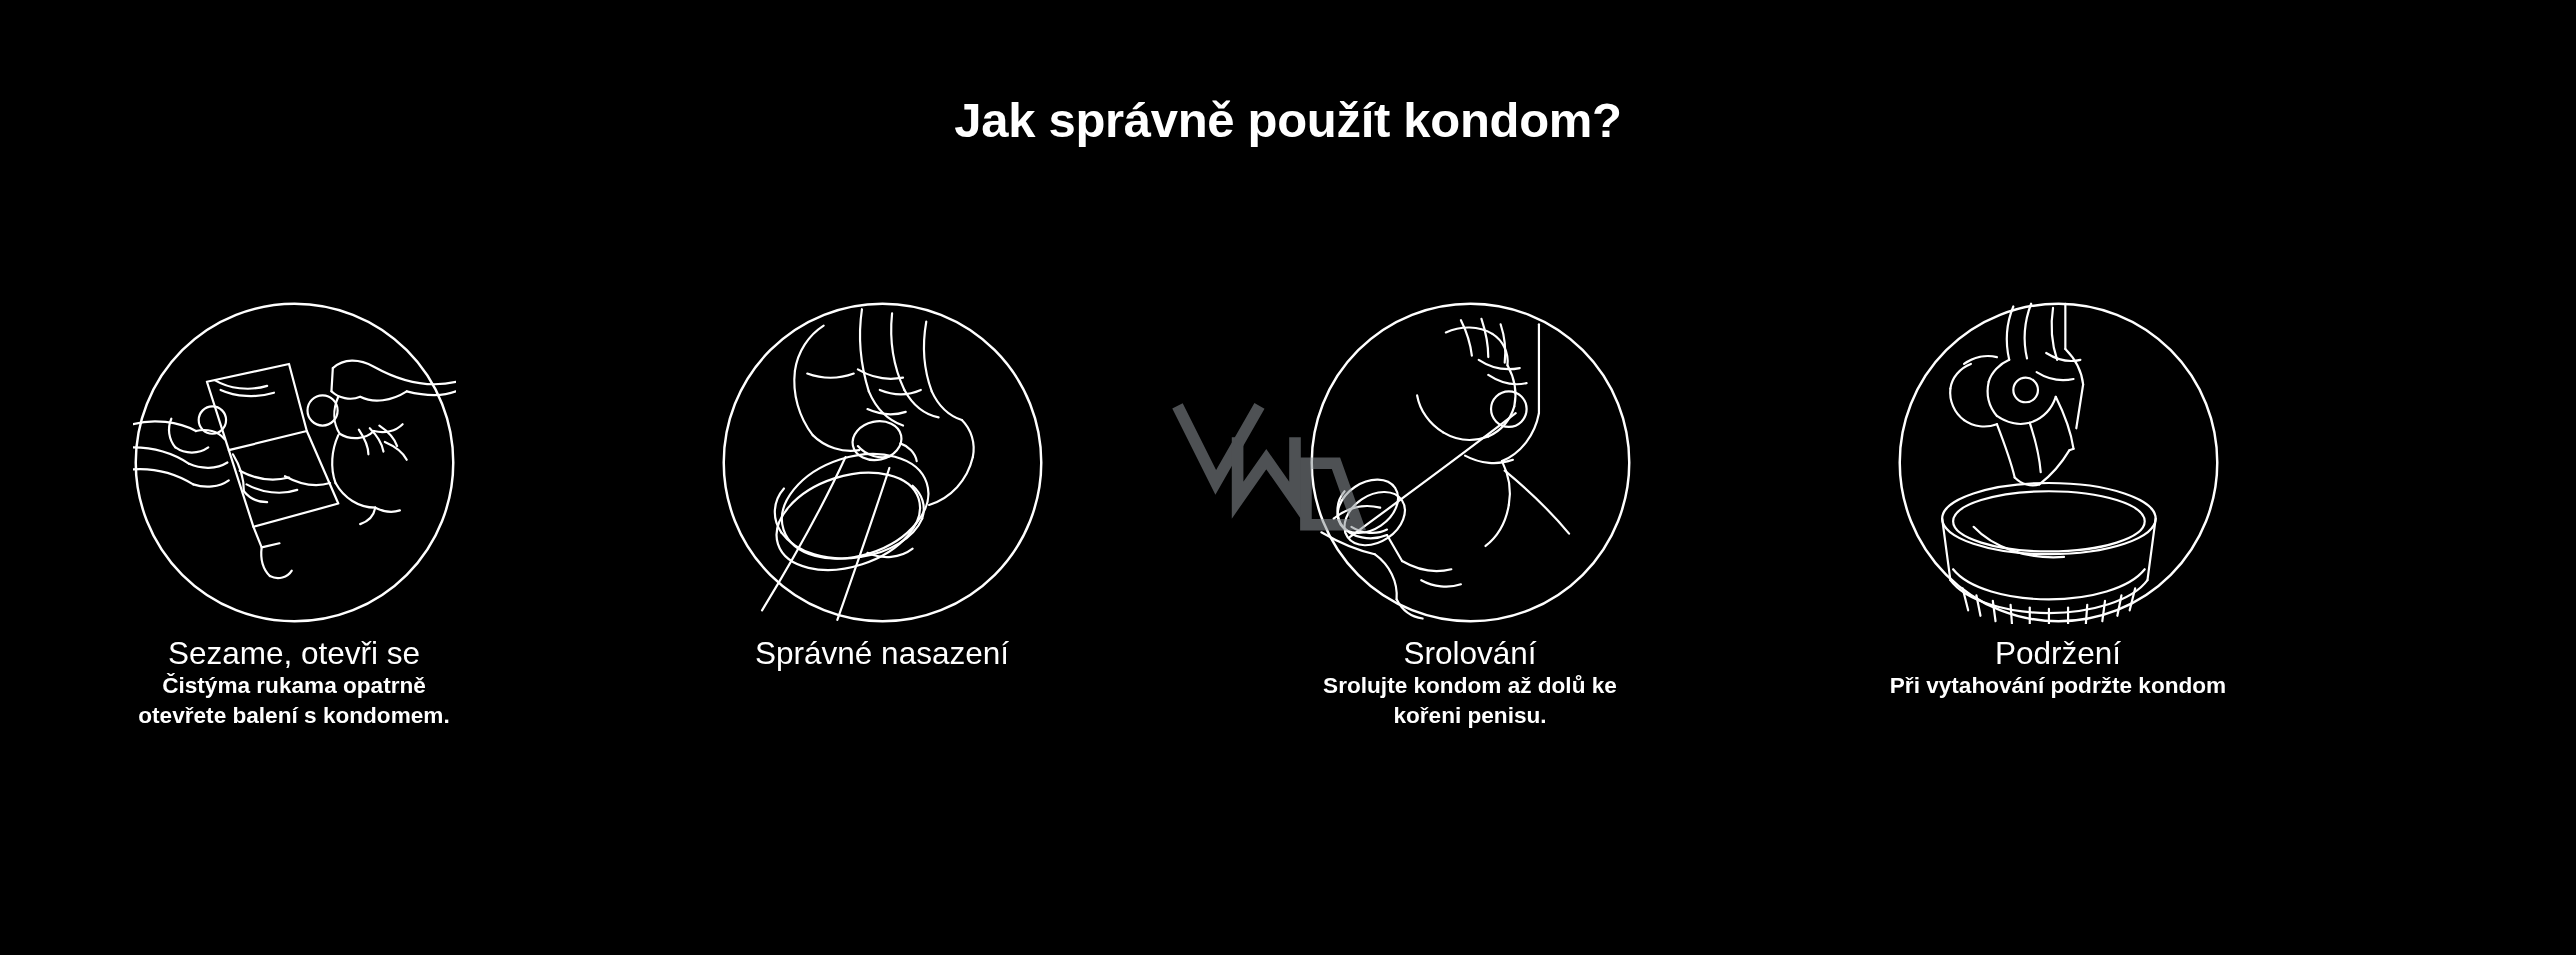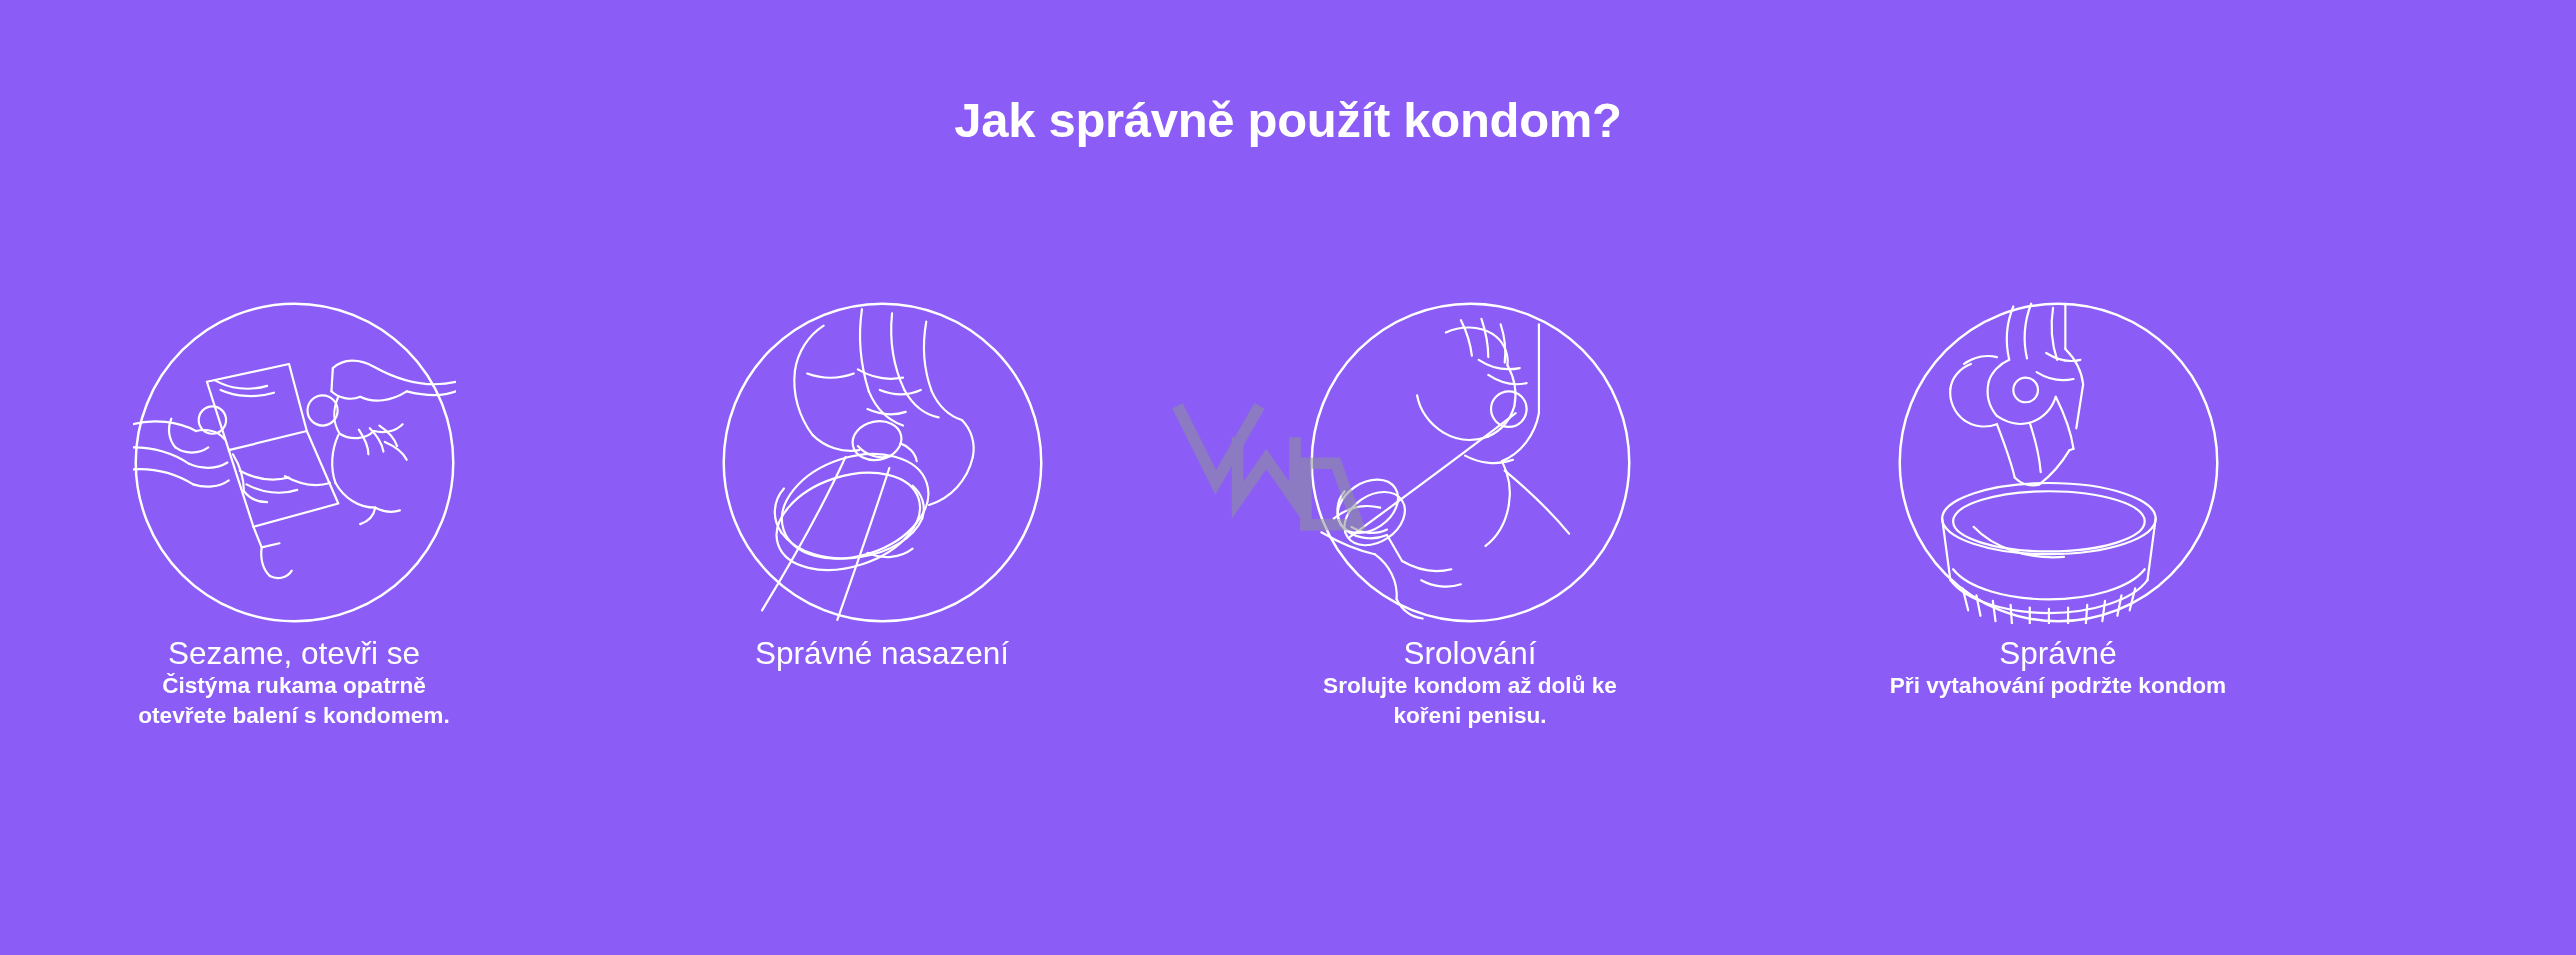--- a/index.html
+++ b/index.html
@@ -12,21 +12,21 @@
     height: 955px;
     overflow: hidden;
     font-family: "Liberation Sans", "DejaVu Sans", sans-serif;
     background: #04489E;
   }
 
   .infographic {
     position: relative;
     width: 2576px;
     height: 955px;
-    background: #8b5cf6;
+    background: #000000;
     overflow: hidden;
   }
 
   
   .headline {
     position: absolute;
     top: 63px;
     left: 0;
     width: 2576px;
     text-align: center;
@@ -316,21 +316,21 @@
             <path d="M194 448 L 194 472"></path>
             <path d="M222 450 L 222 472"></path>
             <path d="M250 448 L 250 472"></path>
             <path d="M278 444 L 276 472"></path>
             <path d="M304 438 L 300 468"></path>
             <path d="M328 430 L 322 460"></path>
             <path d="M348 420 L 340 452"></path>
           </g>
         </svg>
       </div>
-      <div class="step-title">Správné</div>
+      <div class="step-title">Podržení</div>
       <div class="step-desc">
         <div>Při vytahování podržte kondom</div>
       </div>
     </div>
 
   </div>
 
   <div class="watermark">
     <svg viewBox="0 0 360 220" xmlns="http://www.w3.org/2000/svg" fill="none" stroke="#8E9499" stroke-width="17" stroke-linecap="butt" stroke-linejoin="miter">
       <g>

